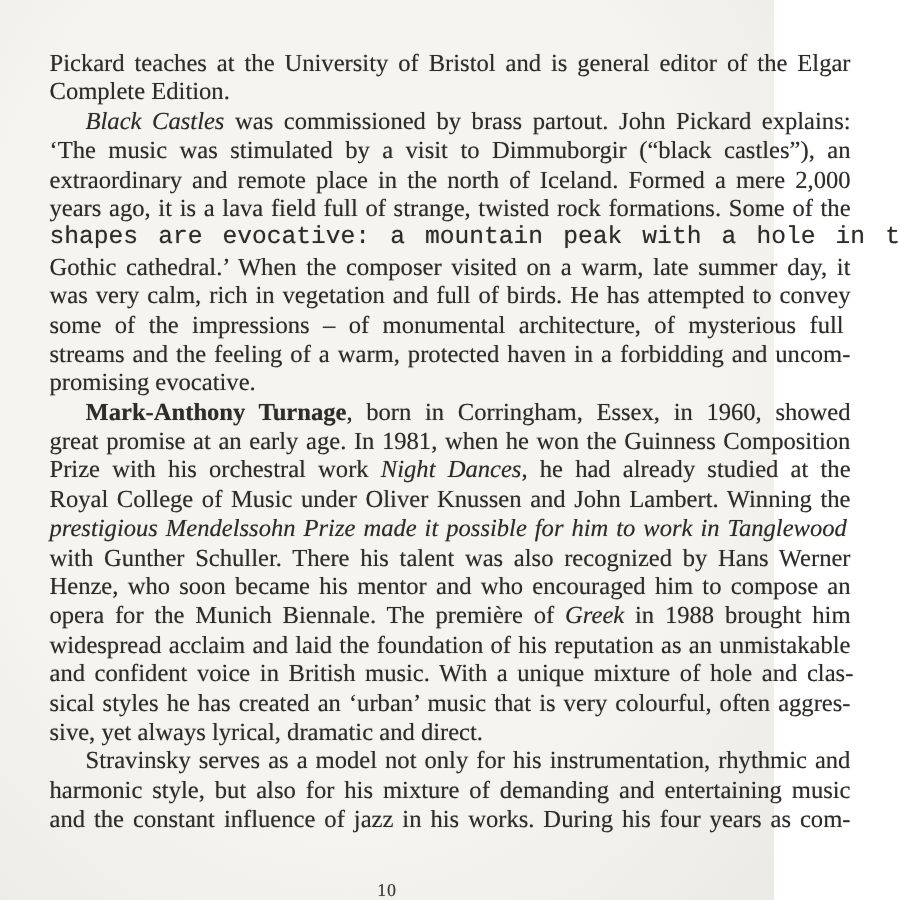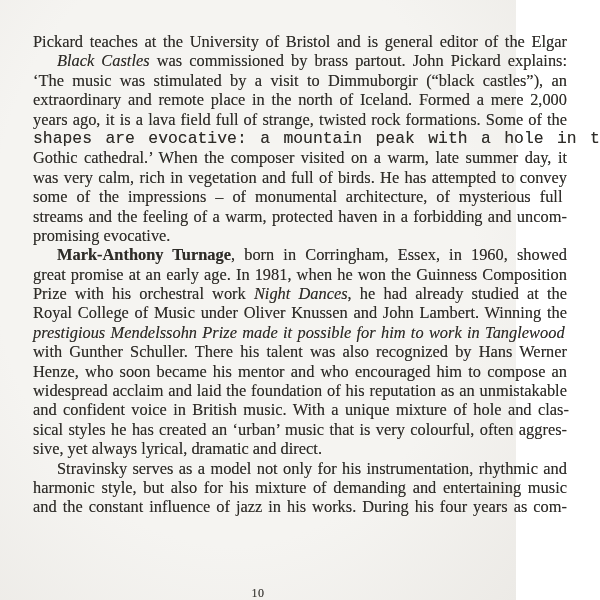--- a/index.html
+++ b/index.html
@@ -49,20 +49,21 @@
     text-shadow: 0 0 0.5px rgba(60,58,54,0.5);
   }
 </style>
 </head>
 <body>
 
 <div class="page">
   <div class="text-block">
       <div class="para">
         <div class="line just" style="word-spacing: 2.53px;"><span>Pickard teaches at the University of Bristol and is general editor of the Elgar</span></div>
+        <div class="line"><span>Complete Edition.</span></div>
       </div>
       <div class="para">
         <div class="line indent just" style="word-spacing: 2.95px;"><span class="i">Black Castles</span><span> was commissioned by brass partout. John Pickard explains:</span></div>
         <div class="line just" style="word-spacing: 4.21px;"><span>‘The music was stimulated by a visit to Dimmuborgir (“black castles”), an</span></div>
         <div class="line just" style="word-spacing: 2.63px;"><span>extraordinary and remote place in the north of Iceland. Formed a mere 2,000</span></div>
         <div class="line just" style="word-spacing: 1.01px;"><span>years ago, it is a lava field full of strange, twisted rock formations. Some of the</span></div>
         <div class="line just" style="word-spacing: 3.58px; font-family: Liberation Mono, monospace;"><span>shapes are evocative: a mountain peak with a hole in the middle; a vaulted</span></div>
         <div class="line just" style="word-spacing: 2.35px;"><span>Gothic cathedral.’ When the composer visited on a warm, late summer day, it</span></div>
         <div class="line just" style="word-spacing: 1.21px;"><span>was very calm, rich in vegetation and full of birds. He has attempted to convey</span></div>
         <div class="line just" style="word-spacing: 4.83px;"><span>some of the impressions – of monumental architecture, of mysterious full</span></div>
@@ -70,20 +71,21 @@
         <div class="line"><span>promising evocative.</span></div>
       </div>
       <div class="para">
         <div class="line indent just" style="word-spacing: 5.02px;"><span class="b">Mark-Anthony Turnage</span><span>, born in Corringham, Essex, in 1960, showed</span></div>
         <div class="line just" style="word-spacing: 0.98px;"><span>great promise at an early age. In 1981, when he won the Guinness Composition</span></div>
         <div class="line just" style="word-spacing: 4.03px;"><span>Prize with his orchestral work </span><span class="i">Night Dances</span><span>, he had already studied at the</span></div>
         <div class="line just" style="word-spacing: 1.62px;"><span>Royal College of Music under Oliver Knussen and John Lambert. Winning the</span></div>
         <div class="line just" style="word-spacing: 1.21px; font-style: italic;"><span>prestigious Mendelssohn Prize made it possible for him to work in Tanglewood</span></div>
         <div class="line just" style="word-spacing: 3.04px;"><span>with Gunther Schuller. There his talent was also recognized by Hans Werner</span></div>
         <div class="line just" style="word-spacing: 2.06px;"><span>Henze, who soon became his mentor and who encouraged him to compose an</span></div>
+        <div class="line just" style="word-spacing: 3.12px;"><span>opera for the Munich Biennale. The première of </span><span class="i">Greek</span><span> in 1988 brought him</span></div>
         <div class="line just" style="word-spacing: 0.75px;"><span>widespread acclaim and laid the foundation of his reputation as an unmistakable</span></div>
         <div class="line just" style="word-spacing: 2.29px;"><span>and confident voice in British music. With a unique mixture of hole and clas-</span></div>
         <div class="line just" style="word-spacing: 1.26px;"><span>sical styles he has created an ‘urban’ music that is very colourful, often aggres-</span></div>
         <div class="line"><span>sive, yet always lyrical, dramatic and direct.</span></div>
       </div>
       <div class="para">
         <div class="line indent just" style="word-spacing: 1.25px;"><span>Stravinsky serves as a model not only for his instrumentation, rhythmic and</span></div>
         <div class="line just" style="word-spacing: 2.53px;"><span>harmonic style, but also for his mixture of demanding and entertaining music</span></div>
         <div class="line just" style="word-spacing: 1.89px;"><span>and the constant influence of jazz in his works. During his four years as com-</span></div>
       </div>

